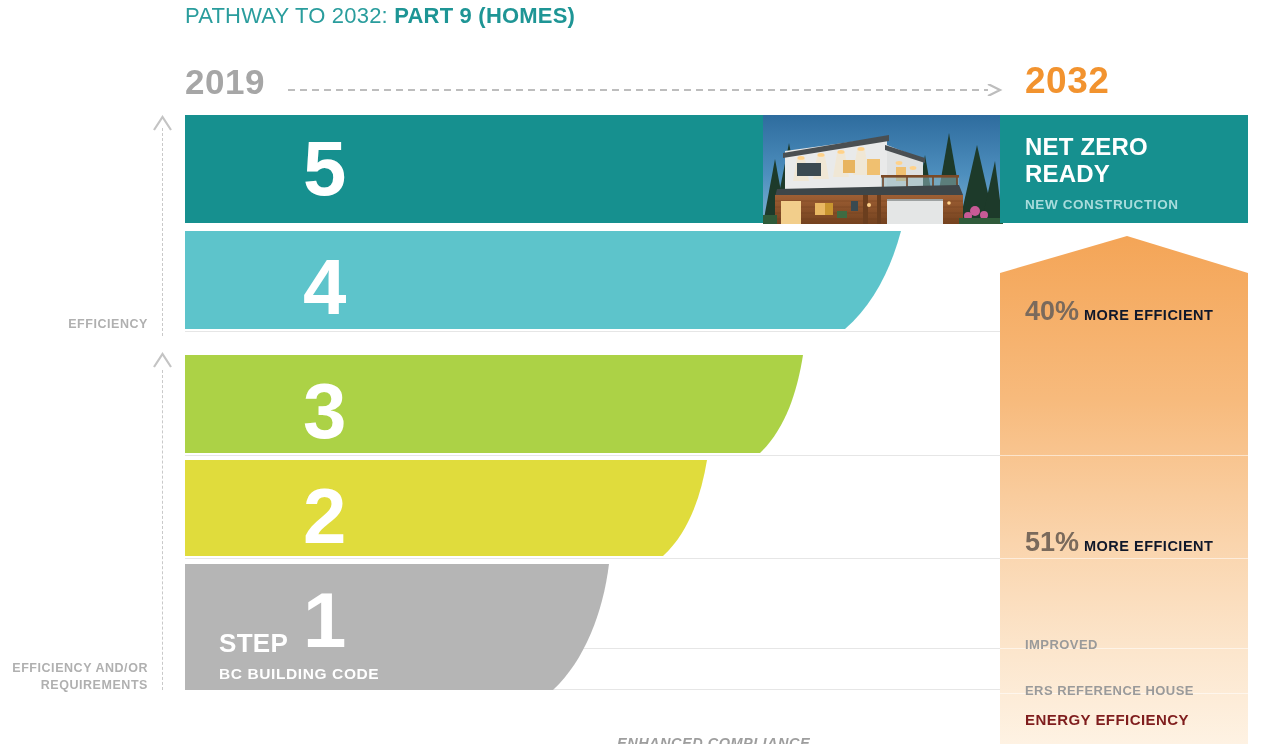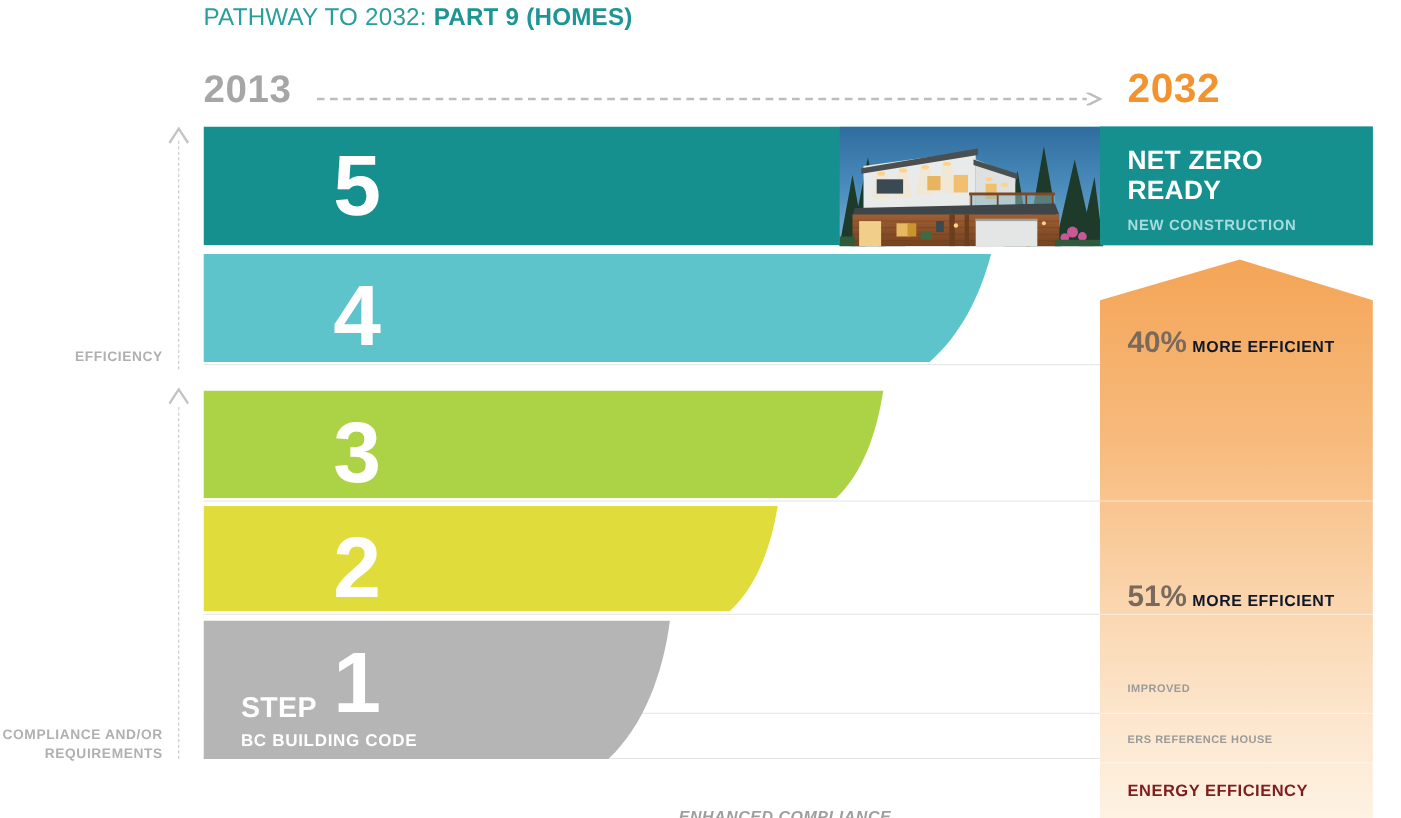--- a/index.html
+++ b/index.html
@@ -94,21 +94,21 @@
     position: absolute; left: 1000px; width: 248px; height: 1px;
     background: rgba(255,255,255,.55);
   }
 
   .olabel {
     position: absolute; left: 1025px; white-space: nowrap;
     font-weight: 700; letter-spacing: .45px;
   }
   .olabel .pct { font-size: 27px; color: #7A6A5C; font-weight: 700; letter-spacing: 0; }
   .olabel .txt { font-size: 14.5px; color: #0f172a; font-weight: 700; letter-spacing: .5px; }
-  .olabel.plain { font-size: 10px; color: #9a9a9a; }
+  .olabel.plain { font-size: 13px; color: #9a9a9a; margin-top: 16px; }
   .olabel.accent { font-size: 15px; color: #7f1d1d; }
 
   
   .netzero-box {
     position: absolute; left: 1000px; top: 115px; width: 248px; height: 108px;
     background: #16908F;
   }
   .netzero-title {
     position: absolute; left: 1025px; top: 133px;
     color: #ffffff; font-weight: 700; font-size: 24px;
@@ -119,41 +119,41 @@
     color: #A8DCDC; font-weight: 700; font-size: 13.5px; letter-spacing: .6px;
   }
 </style>
 </head>
 <body>
 
 <div id="stage">
 
   <div class="title"><span>PATHWAY TO 2032: </span><span class="bold">PART 9 (HOMES)</span></div>
 
-  <div class="year-2017">2013</div>
+  <div class="year-2017">2019</div>
   <div class="year-2032">2032</div>
 
   <svg class="timeline-arrow" viewBox="0 0 716 12">
     <line x1="0" y1="6" x2="700" y2="6" stroke="#BDBDBD" stroke-width="2.2" stroke-dasharray="7 5"></line>
     <polyline points="700,0 712,6 700,12" fill="none" stroke="#BDBDBD" stroke-width="2.2"></polyline>
   </svg>
 
   <div class="axis-dash upper"></div>
   <div class="axis-dash lower"></div>
 
   <svg class="axis-arrow a1" viewBox="0 0 19 16">
     <polyline points="1,15 9.5,2 18,15" fill="none" stroke="#C4C4C4" stroke-width="2.2"></polyline>
   </svg>
   <svg class="axis-arrow a2" viewBox="0 0 19 16">
     <polyline points="1,15 9.5,2 18,15" fill="none" stroke="#C4C4C4" stroke-width="2.2"></polyline>
   </svg>
 
   <div class="axis-label incentives">EFFICIENCY</div>
   <div class="axis-label requirements">
-    <span>COMPLIANCE AND/OR</span><br>
+    <span>EFFICIENCY AND/OR</span><br>
     <span>REQUIREMENTS</span>
   </div>
 
   <div class="plot">
 
     <div class="rowline" style="top:216px"></div>
     <div class="rowline" style="top:340px"></div>
     <div class="rowline" style="top:443px"></div>
     <div class="rowline" style="top:533px"></div>
     <div class="rowline" style="top:574px"></div>

